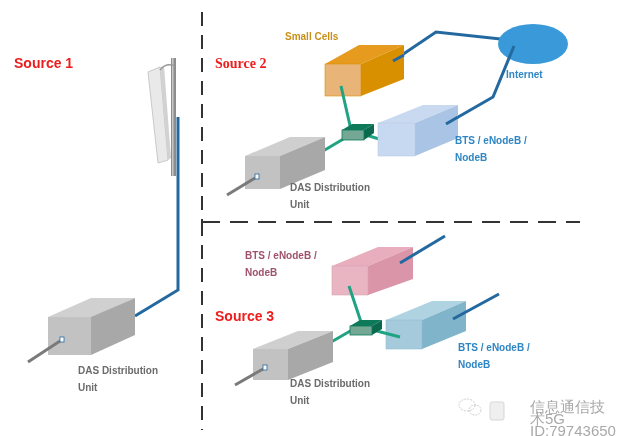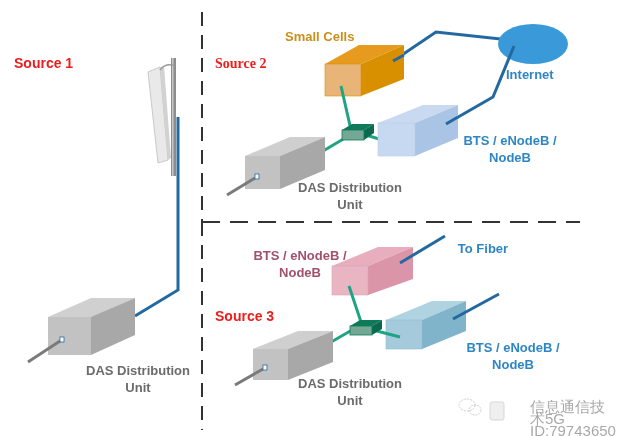--- a/index.html
+++ b/index.html
@@ -1,18 +1,18 @@
 <!DOCTYPE html>
 <html><head>
 <meta charset="utf-8">
 <style>
   html, body { margin:0; padding:0; background:#ffffff; }
   body { width:619px; height:436px; position:relative; overflow:hidden; font-family:"Liberation Sans", sans-serif; }
   svg { position:absolute; left:0; top:0; }
-  .lbl { position:absolute; font-weight:bold; font-size:13px; line-height:17px; text-align:center; white-space:nowrap; }
+  .lbl { position:absolute; font-weight:bold; font-size:10px; line-height:17px; text-align:left; white-space:nowrap; }
   .src { color:#ee1c1c; font-size:14px; text-align:right; }
   .das { color:#6b6b6b; }
   .blue { color:#2f86c4; }
   .orange { color:#c8901a; }
   .pink { color:#a0526a; }
   .wm { position:absolute; font-size:15px; color:#9a9a9a; line-height:12px; opacity:0.85;margin-left:22px; }
 </style>
 </head>
 <body>
 
@@ -131,21 +131,20 @@
 <div class="lbl das" style="left:290px;top:179px;width:120px;">
   <div>DAS Distribution</div>
   <div>Unit</div>
 </div>
 
 <div class="lbl pink" style="left:245px;top:247px;width:110px;">
   <div>BTS / eNodeB /</div>
   <div>NodeB</div>
 </div>
 <div class="lbl blue" style="left:448px;top:240px;width:70px;">
-  <div>To Fiber</div>
 </div>
 <div class="lbl blue" style="left:458px;top:339px;width:110px;">
   <div>BTS / eNodeB /</div>
   <div>NodeB</div>
 </div>
 <div class="lbl das" style="left:290px;top:375px;width:120px;">
   <div>DAS Distribution</div>
   <div>Unit</div>
 </div>
 

